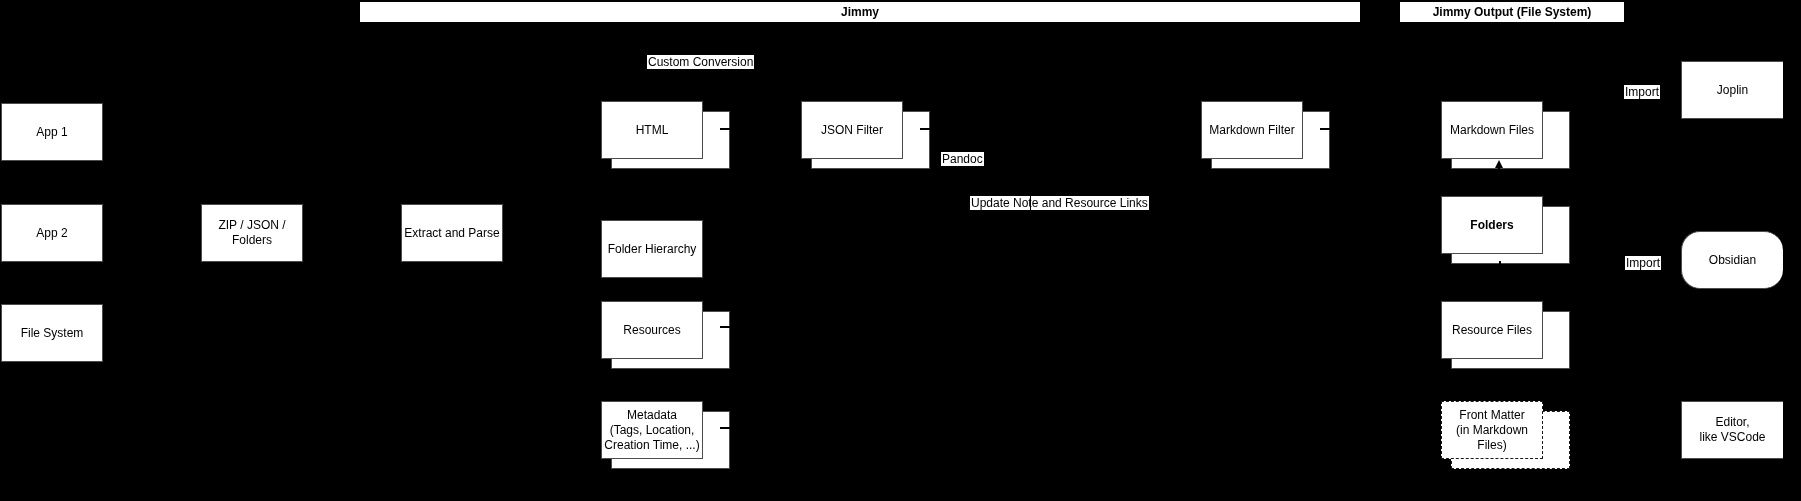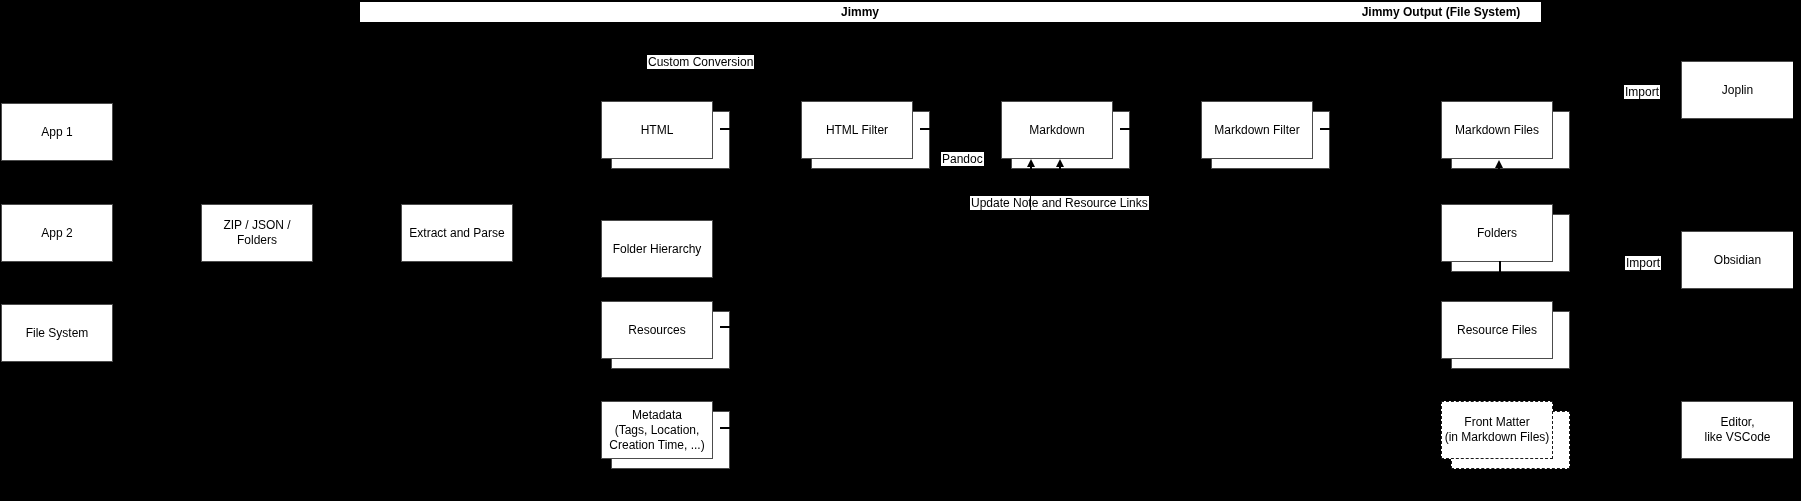--- a/index.html
+++ b/index.html
@@ -8,21 +8,21 @@
     font-family:"Liberation Sans", sans-serif;color:#000;
   }
   
   .hdr{
     position:absolute;height:20px;background:#fff;color:#000;
     font-size:12px;font-weight:bold;line-height:20px;text-align:center;
   }
   
   .node{position:absolute;width:119px;height:58px;}
   .face{
-    position:absolute;left:0;top:0;width:112px;height:58px;background:#fff;
+    position:absolute;left:0;top:0;width:102px;height:58px;background:#fff;
     border:1px solid #4c4c4c;box-sizing:border-box;
     display:flex;align-items:center;justify-content:center;text-align:center;
     font-size:12px;line-height:15px;
   }
   .back{
     position:absolute;left:10px;top:10px;width:119px;height:58px;background:#fff;
     border:1px solid #4c4c4c;box-sizing:border-box;
   }
   .dashed .face,.dashed .back{border:1px dashed #1a1a1a;}
   
@@ -38,21 +38,21 @@
     border-bottom:8px solid #000;
   }
   .stem{position:absolute;width:2px;background:#000;}
 </style>
 </head>
 <body>
 
 <div class="canvas">
 
   <div class="hdr" style="left:360px;top:2px;width:1000px;">Jimmy</div>
-  <div class="hdr" style="left:1341px;top:2px;width:200px;">Jimmy Output (File System)</div>
+  <div class="hdr" style="left:1400px;top:2px;width:224px;">Jimmy Output (File System)</div>
 
   <div class="node" style="left:1px;top:103px;">
     <div class="face">
         <span>App 1</span>
       </div>
   </div>
   <div class="node" style="left:1px;top:204px;">
     <div class="face">
         <span>App 2</span>
       </div>
@@ -98,43 +98,37 @@
         <span style="display:block">Metadata</span>
         <span style="display:block">(Tags, Location,</span>
         <span style="display:block">Creation Time, ...)</span>
       </span>
     </div>
   </div>
 
   <div class="node" style="left:801px;top:101px;">
     <div class="back"></div>
     <div class="face">
-        <span>HTML Filter</span>
-      </div>
-  </div>
-  <div class="node" style="left:1001px;top:101px;">
-    <div class="back"></div>
-    <div class="face">
-        <span>Markdown</span>
+        <span>JSON Filter</span>
       </div>
   </div>
   <div class="node" style="left:1201px;top:101px;">
     <div class="back"></div>
     <div class="face">
         <span>Markdown Filter</span>
       </div>
   </div>
 
   <div class="node" style="left:1441px;top:101px;">
     <div class="back"></div>
     <div class="face">
         <span>Markdown Files</span>
       </div>
   </div>
-  <div class="node" style="left:1441px;top:204px;">
+  <div class="node" style="left:1441px;top:196px;font-weight:bold;">
     <div class="back"></div>
     <div class="face">
         <span>Folders</span>
       </div>
   </div>
   <div class="node" style="left:1441px;top:301px;">
     <div class="back"></div>
     <div class="face">
         <span>Resource Files</span>
       </div>
@@ -148,21 +142,21 @@
       </span>
     </div>
   </div>
 
   <div class="node" style="left:1681px;top:61px;">
     <div class="face" style="border-right:none;">
         <span>Joplin</span>
       </div>
   </div>
   <div class="node" style="left:1681px;top:231px;">
-    <div class="face" style="border-right:none;">
+    <div class="face" style="border-right:none;border-radius:19px;">
         <span>Obsidian</span>
       </div>
   </div>
   <div class="node" style="left:1681px;top:401px;">
     <div class="face" style="border-right:none;">
       <span>
         <span style="display:block">Editor,</span>
         <span style="display:block">like VSCode</span>
       </span>
     </div>

